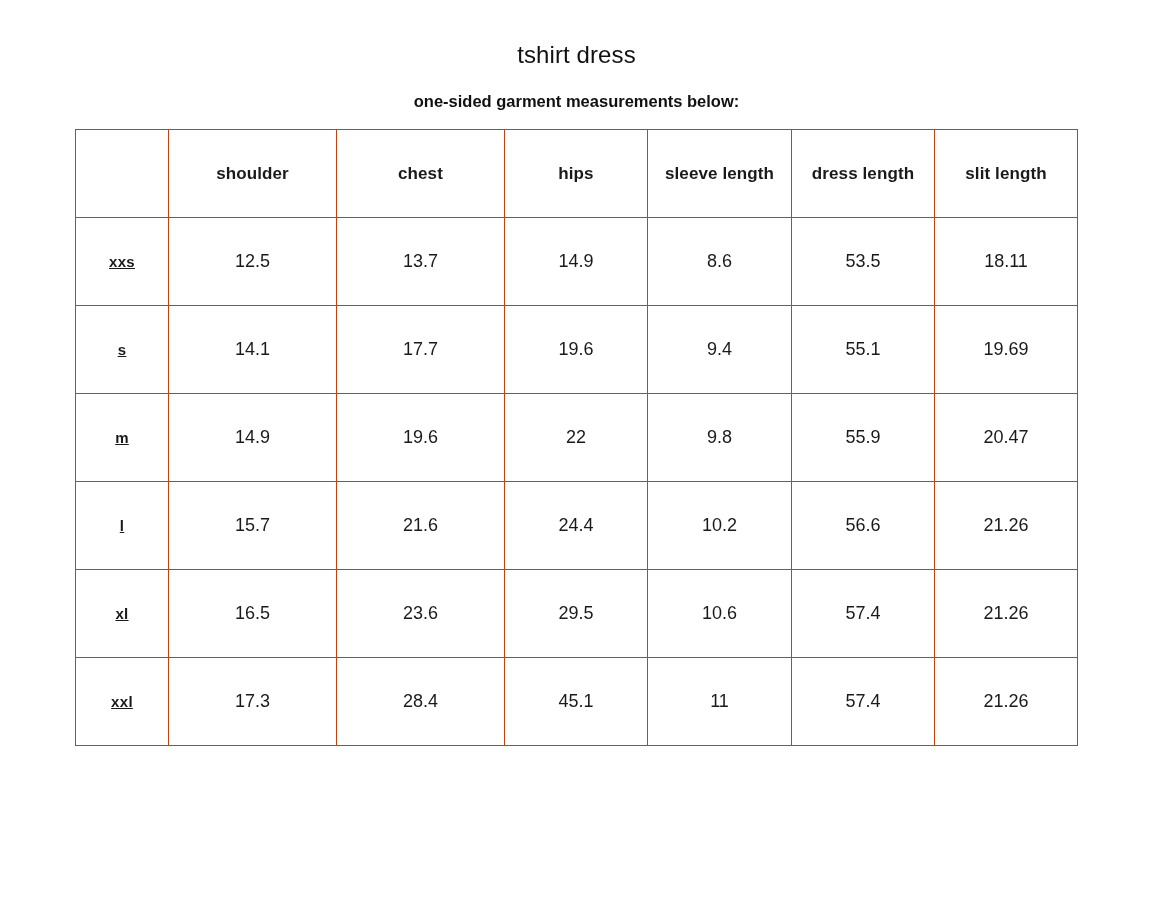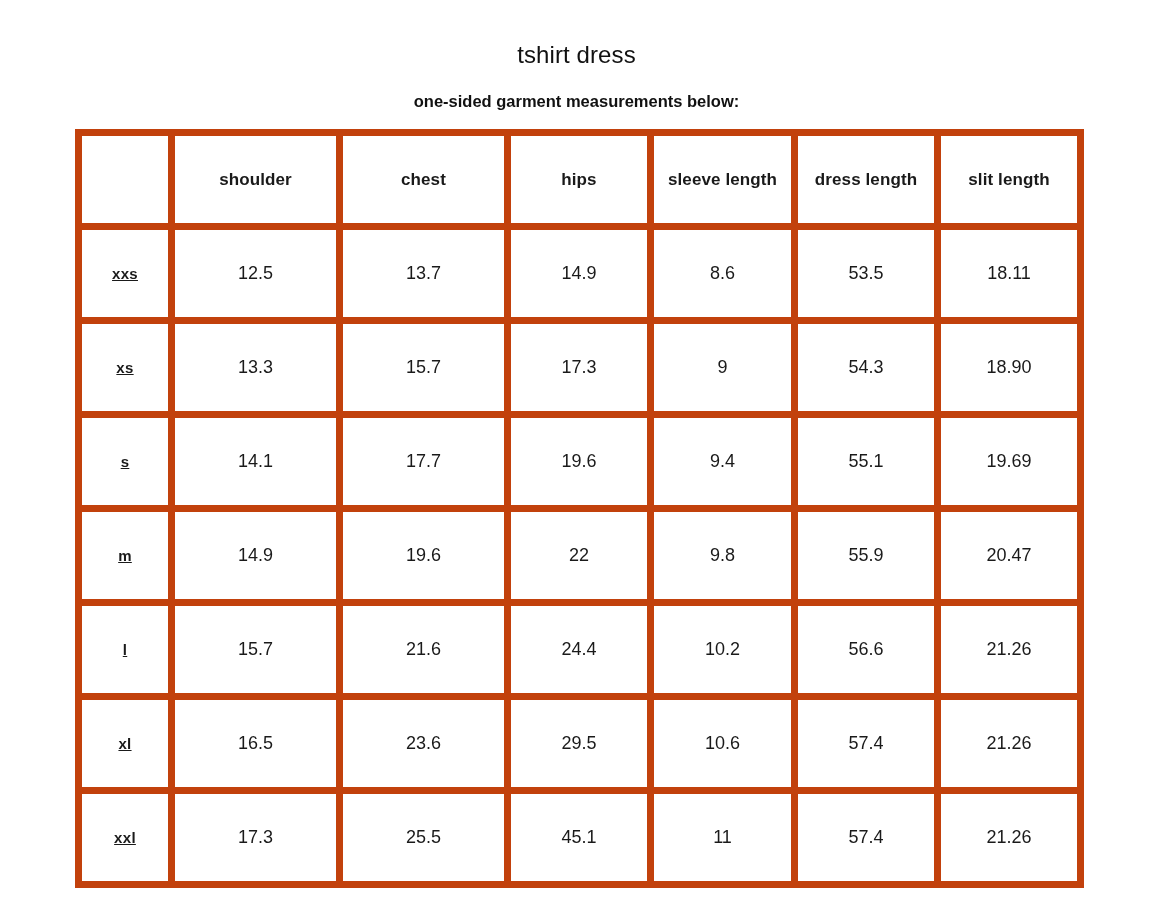--- a/index.html
+++ b/index.html
@@ -52,21 +52,21 @@
 
   table.size-chart {
     border-collapse: collapse;
     table-layout: fixed;
     width: 1002px;
     background: #ffffff;
   }
 
   table.size-chart td,
   table.size-chart th {
-    border: 7px solid #c2410c;
+    border: 1px solid #c2410c;
     text-align: center;
     vertical-align: middle;
     padding: 0;
     font-weight: 400;
     color: #1a1a1a;
   }
 
   table.size-chart thead th {
     height: 87px;
     font-size: 17px;
@@ -132,29 +132,20 @@
         <tr>
           <th class="row-label">xxs</th>
           <td>12.5</td>
           <td>13.7</td>
           <td>14.9</td>
           <td>8.6</td>
           <td>53.5</td>
           <td>18.11</td>
         </tr>
 
-        <tr>
-          <th class="row-label">xs</th>
-          <td>13.3</td>
-          <td>15.7</td>
-          <td>17.3</td>
-          <td>9</td>
-          <td>54.3</td>
-          <td>18.90</td>
-        </tr>
 
         <tr>
           <th class="row-label">s</th>
           <td>14.1</td>
           <td>17.7</td>
           <td>19.6</td>
           <td>9.4</td>
           <td>55.1</td>
           <td>19.69</td>
         </tr>
@@ -185,21 +176,21 @@
           <td>23.6</td>
           <td>29.5</td>
           <td>10.6</td>
           <td>57.4</td>
           <td>21.26</td>
         </tr>
 
         <tr>
           <th class="row-label">xxl</th>
           <td>17.3</td>
-          <td>25.5</td>
+          <td>28.4</td>
           <td>45.1</td>
           <td>11</td>
           <td>57.4</td>
           <td>21.26</td>
         </tr>
 
       </tbody>
     </table>
   </div>
 

